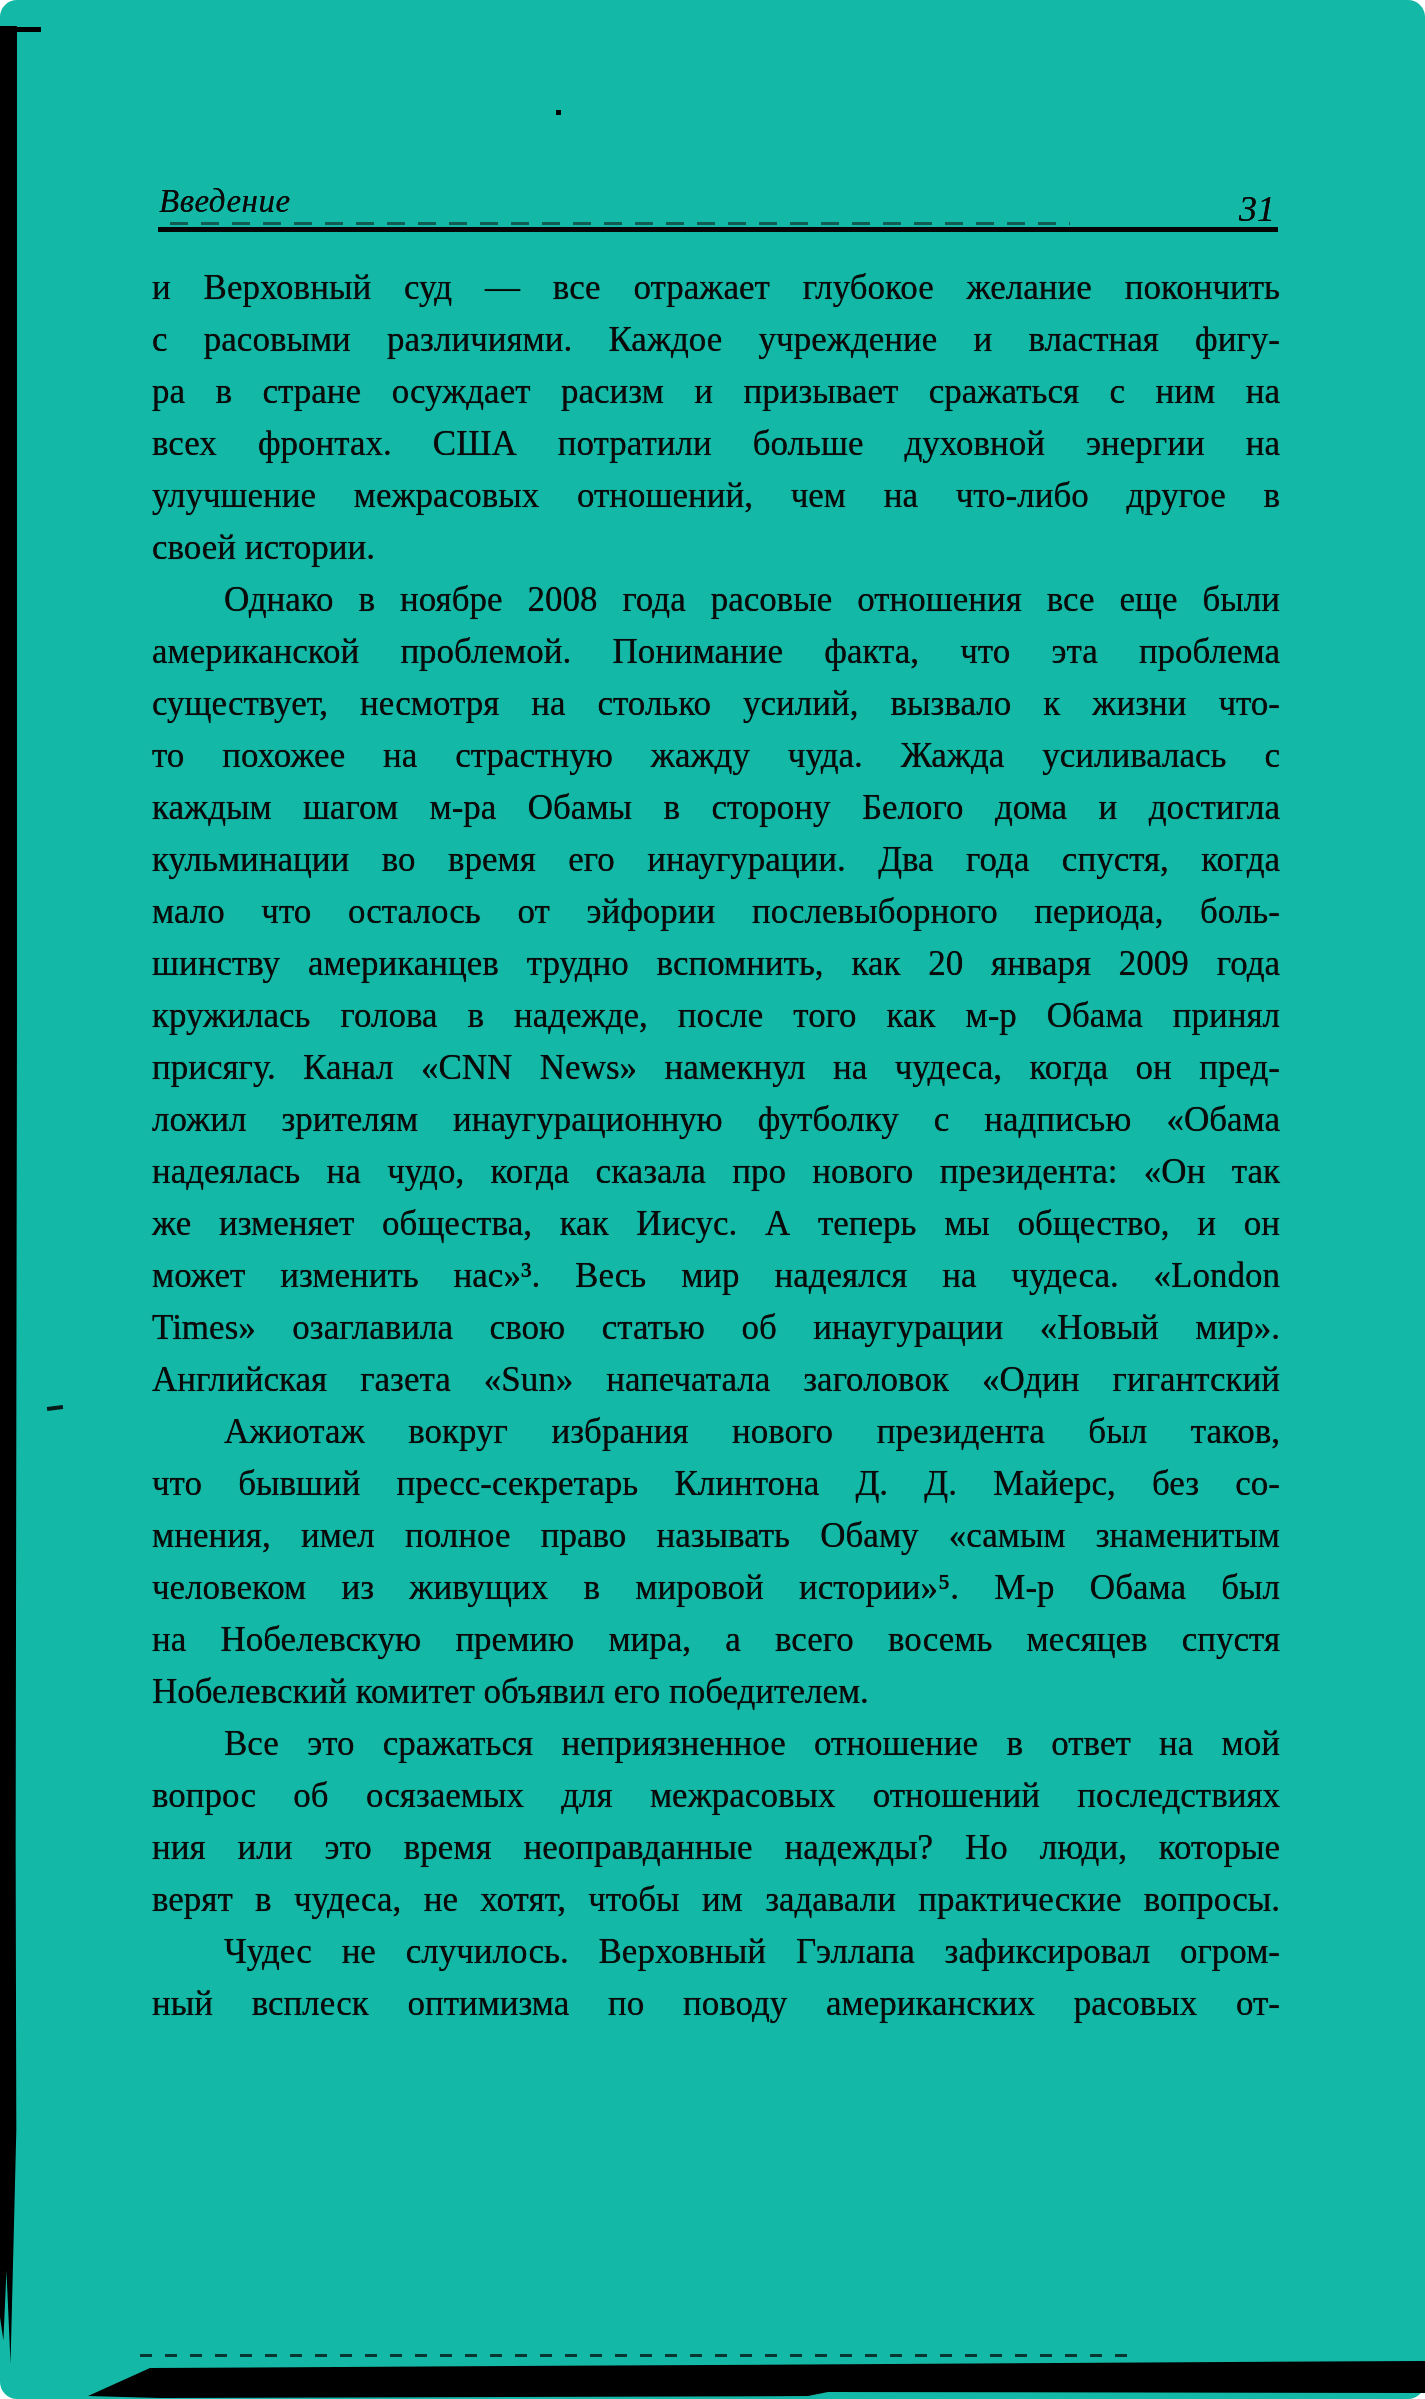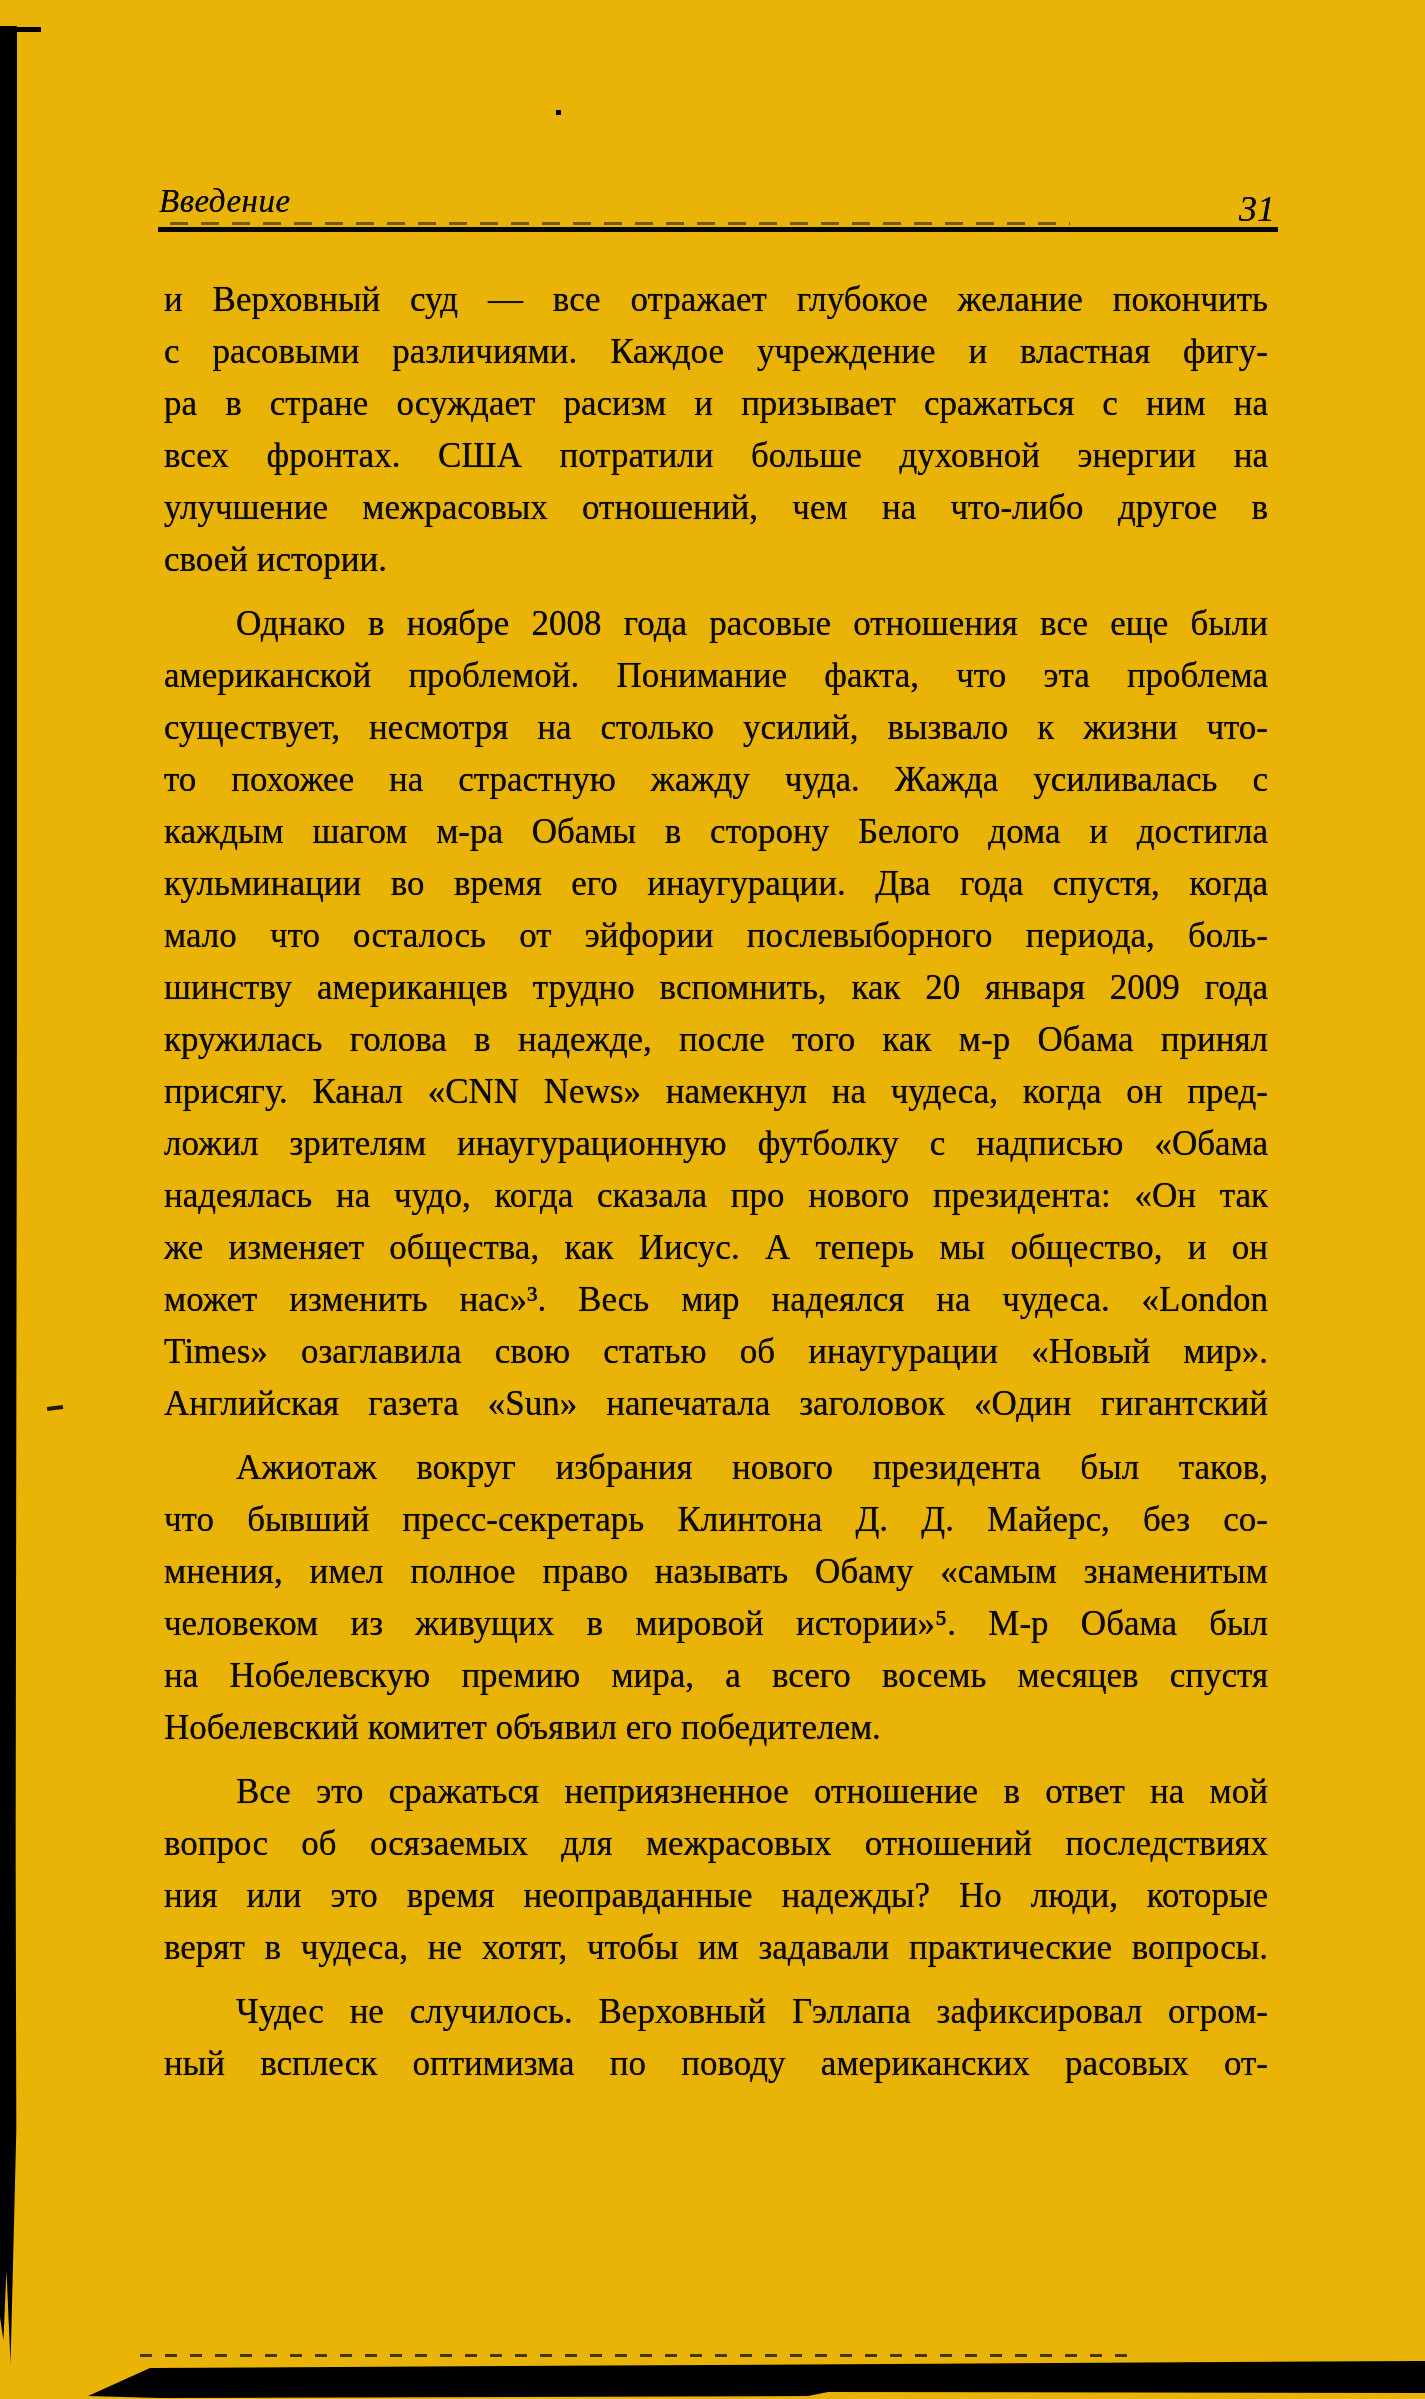--- a/index.html
+++ b/index.html
@@ -4,21 +4,21 @@
 <style>
   html, body { margin: 0; padding: 0; }
   body {
     width: 1425px; height: 2399px;
     background: #ffffff;
     position: relative;
     overflow: hidden;
     font-family: "Liberation Serif", "DejaVu Serif", serif;
     color: #0a0a0a;
   }
-  .page { position: absolute; inset: 0; background: #eab308; }
+  .page { position: absolute; inset: 0; background: #14b8a6; border-radius: 17px; }
 
   
   .runhead-title {
     position: absolute; left: 159px; top: 183px;
     font-style: italic; font-size: 33px; line-height: 36px;
     letter-spacing: 0.5px;
     text-shadow: 0 0 0.6px rgba(0,0,0,0.9);
   }
   .runhead-pageno {
     position: absolute; right: 150px; top: 190px;
@@ -35,21 +35,21 @@
     background: repeating-linear-gradient(90deg, #111 0 18px, transparent 18px 31px);
     opacity: .55;
   }
 
   
   .textcol {
     position: absolute; left: 152px; top: 262px; width: 1128px;
     font-size: 35px; line-height: 52px;
     text-shadow: 0 0 0.7px rgba(0,0,0,0.85);
   }
-  .para { margin: 12px; }
+  .para { margin: 0; }
   .ln { text-align: justify; text-align-last: justify; }
   .ln.short { text-align-last: left; }
   .ln.ind { padding-left: 72px; }
 
   
   .edge-bar {
     position: absolute; left: 0; top: 26px; width: 17px; height: 2338px;
     background: #000;
     clip-path: polygon(0 0, 100% 0, 100% 42%, 92% 78%, 96% 90%, 62% 100%, 38% 96%, 20% 99%, 0 98%);
   }

